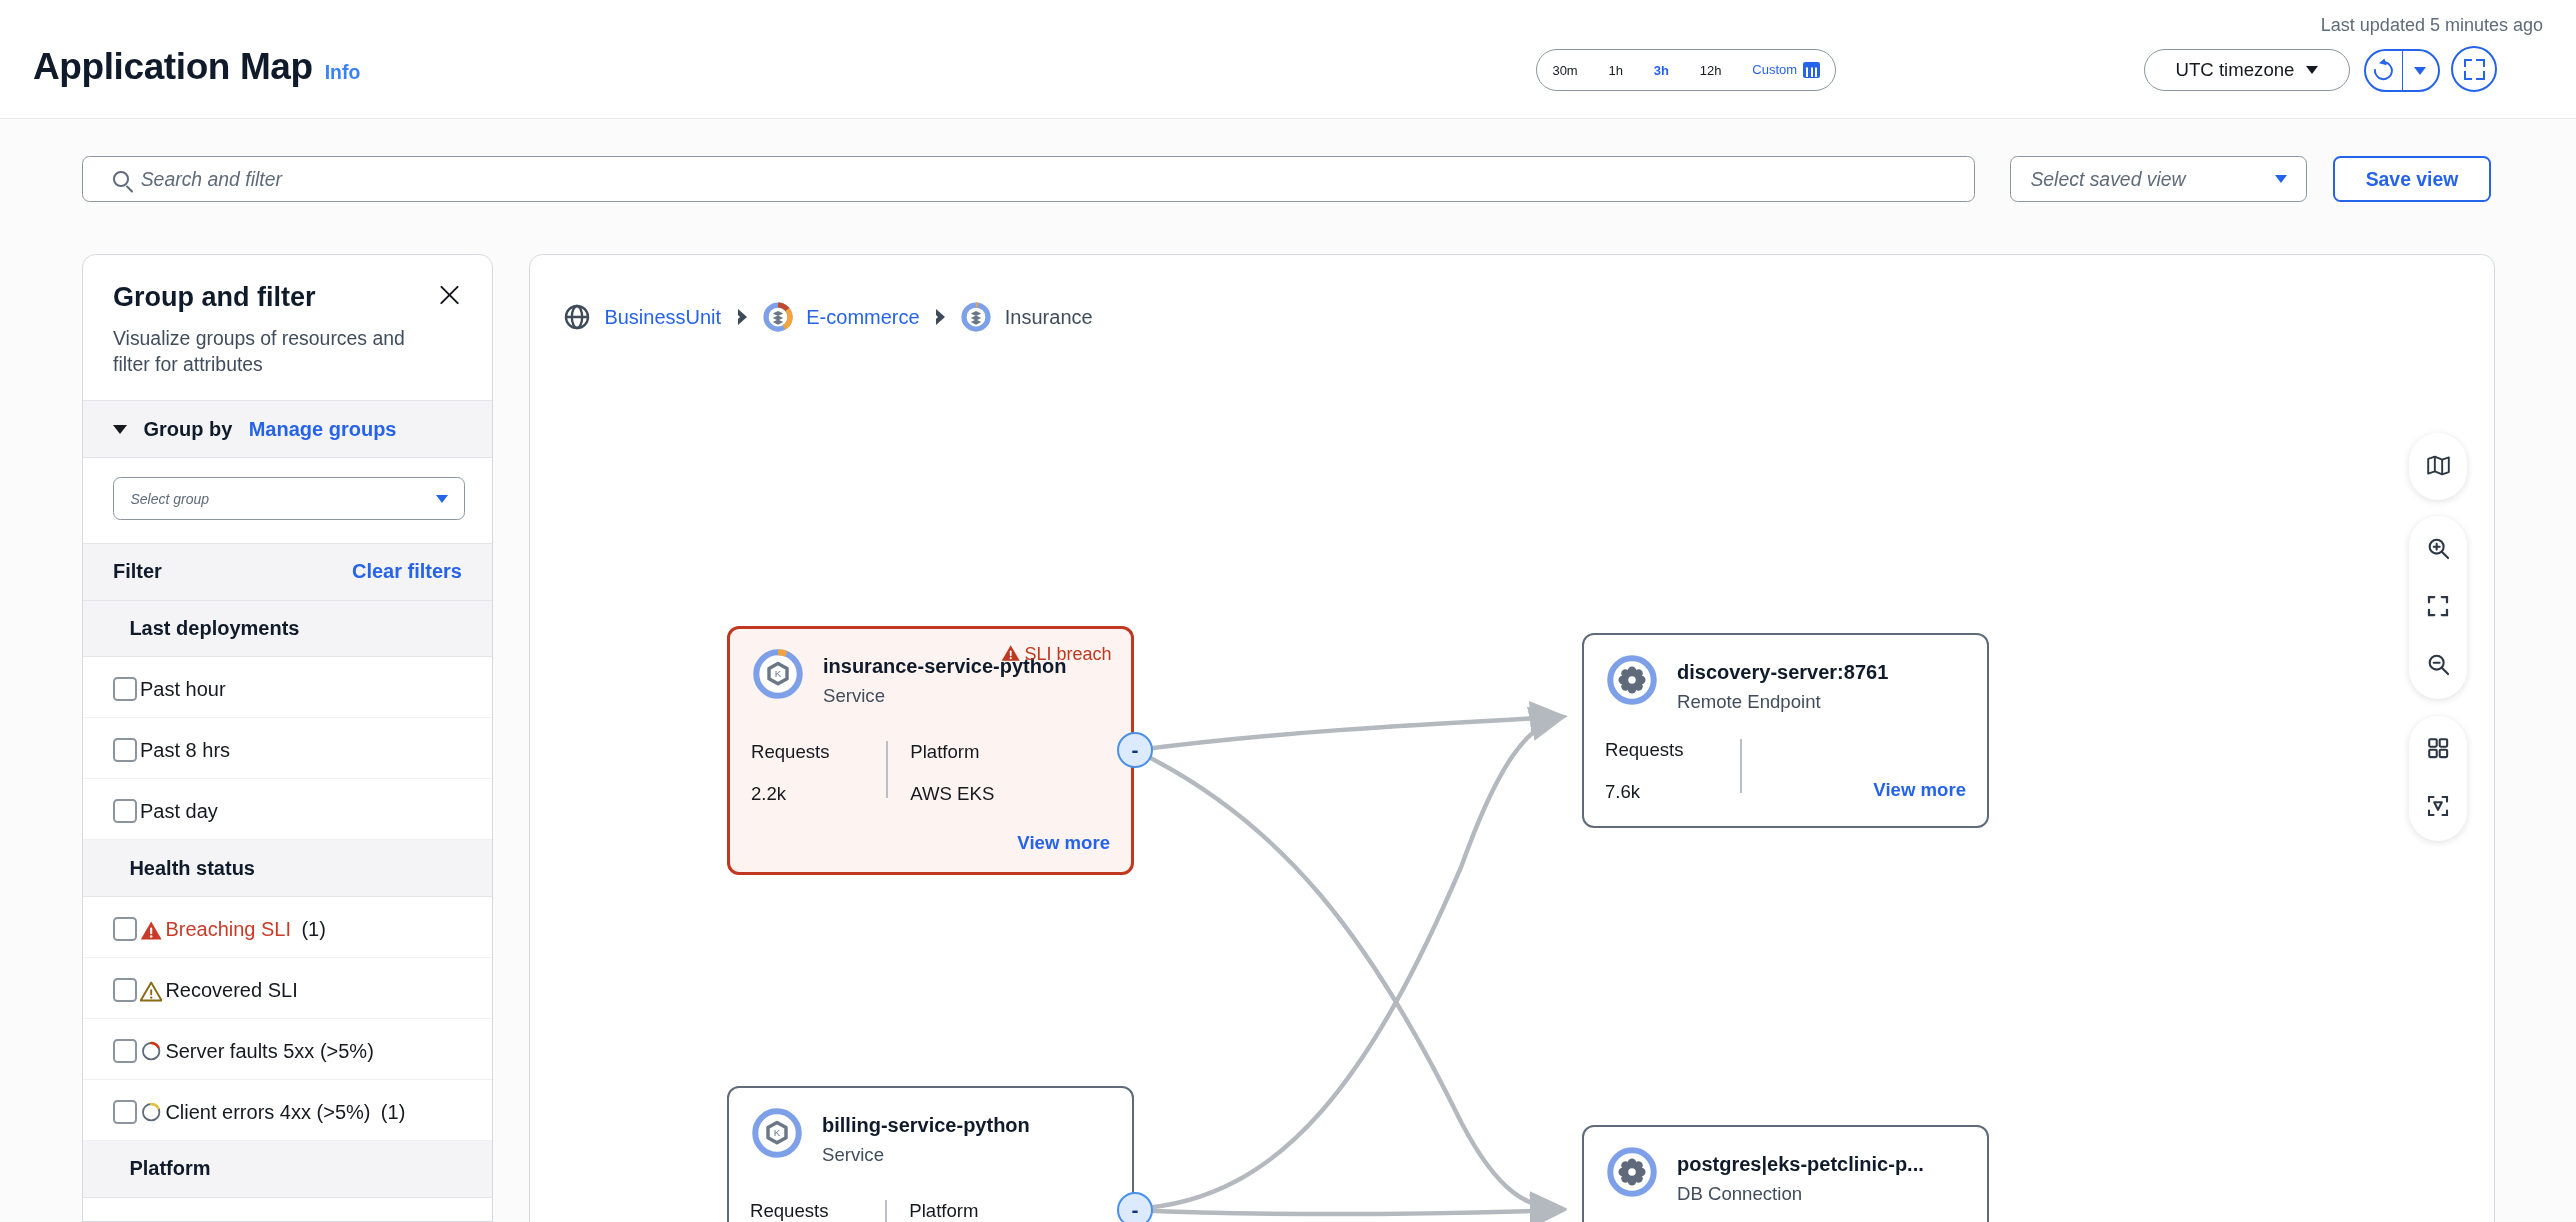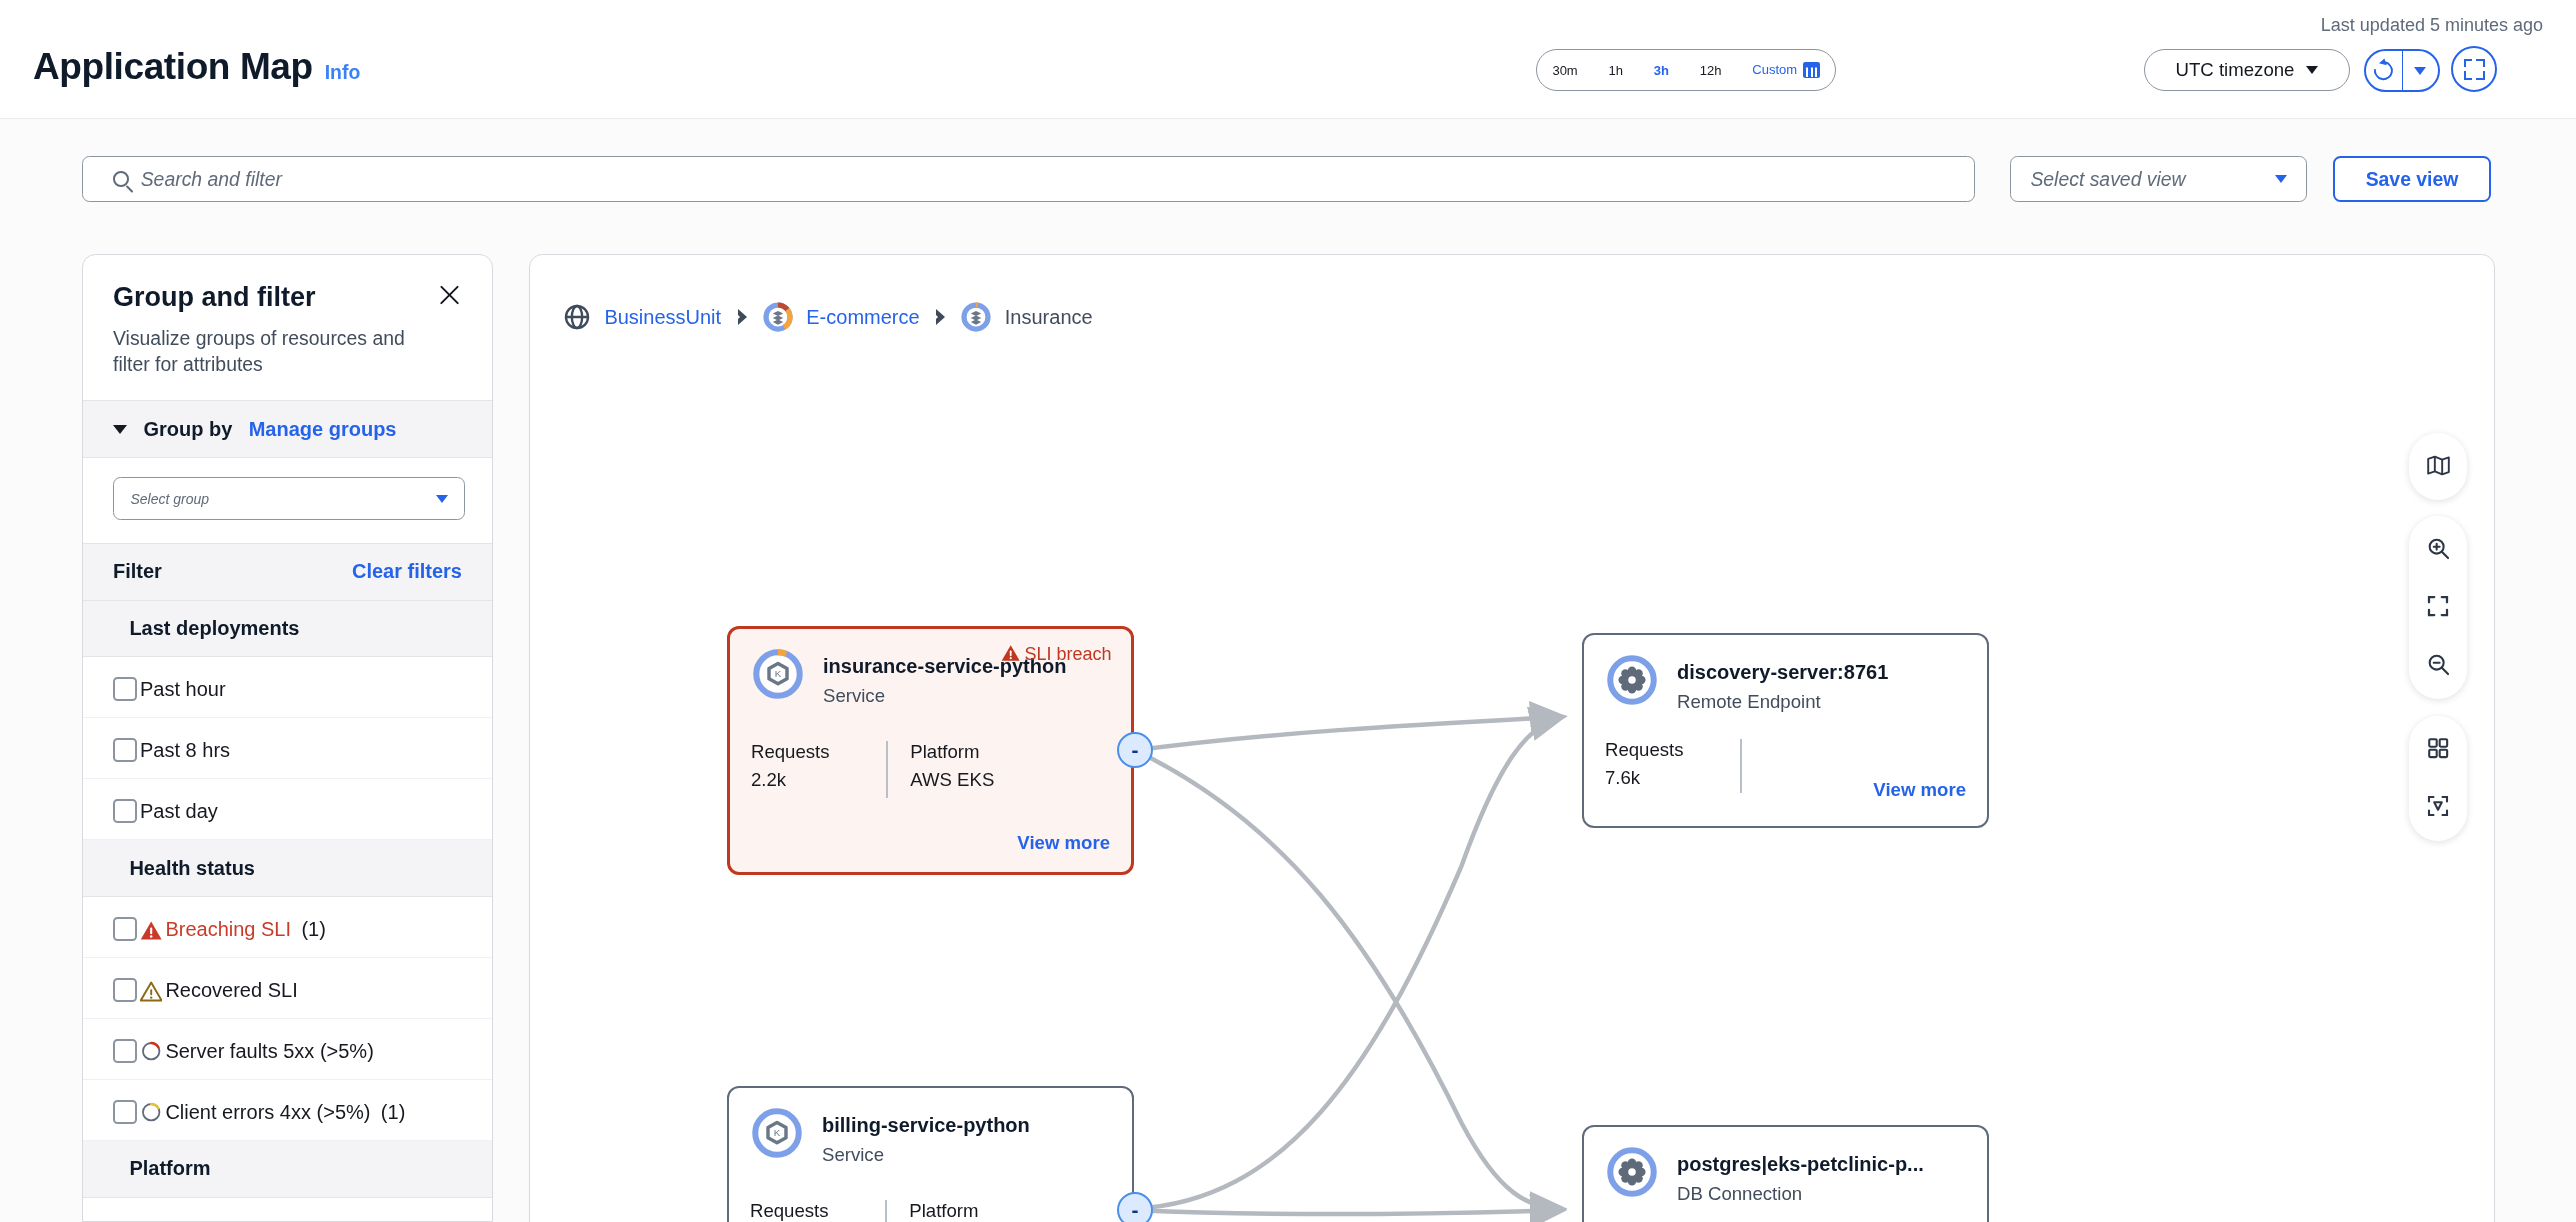--- a/index.html
+++ b/index.html
@@ -264,21 +264,21 @@
     position: absolute; right: 19.4px; top: 15px;
     display: flex; align-items: flex-end; gap: 1px;
   }
   .sli-badge span { font-size: 18px; color: #c0381f; }
 
   .node-stats {
     position: absolute; left: 21px; right: 21px; display: flex; align-items: flex-start;
   }
   .stat-col { min-width: 113px; }
   .stat-label { font-size: 18.6px; color: #16191f; }
-  .stat-value { font-size: 18.6px; color: #16191f; margin-top: 6px; }
+  .stat-value { font-size: 18.6px; color: #16191f; margin-top: 20px; }
   .stat-div { width: 1.5px; background: #b9bfc7; margin: 0 22.4px; align-self: stretch; }
   .view-more {
     position: absolute; font-size: 18.6px; font-weight: 700; color: #2563eb; cursor: pointer;
   }
 
   .edge-badge {
     position: absolute; width: 36px; height: 36px; border-radius: 50%;
     background: #dceaff; border: 2.2px solid #4a90ea;
     display: flex; align-items: center; justify-content: center;
     cursor: pointer; z-index: 6;

